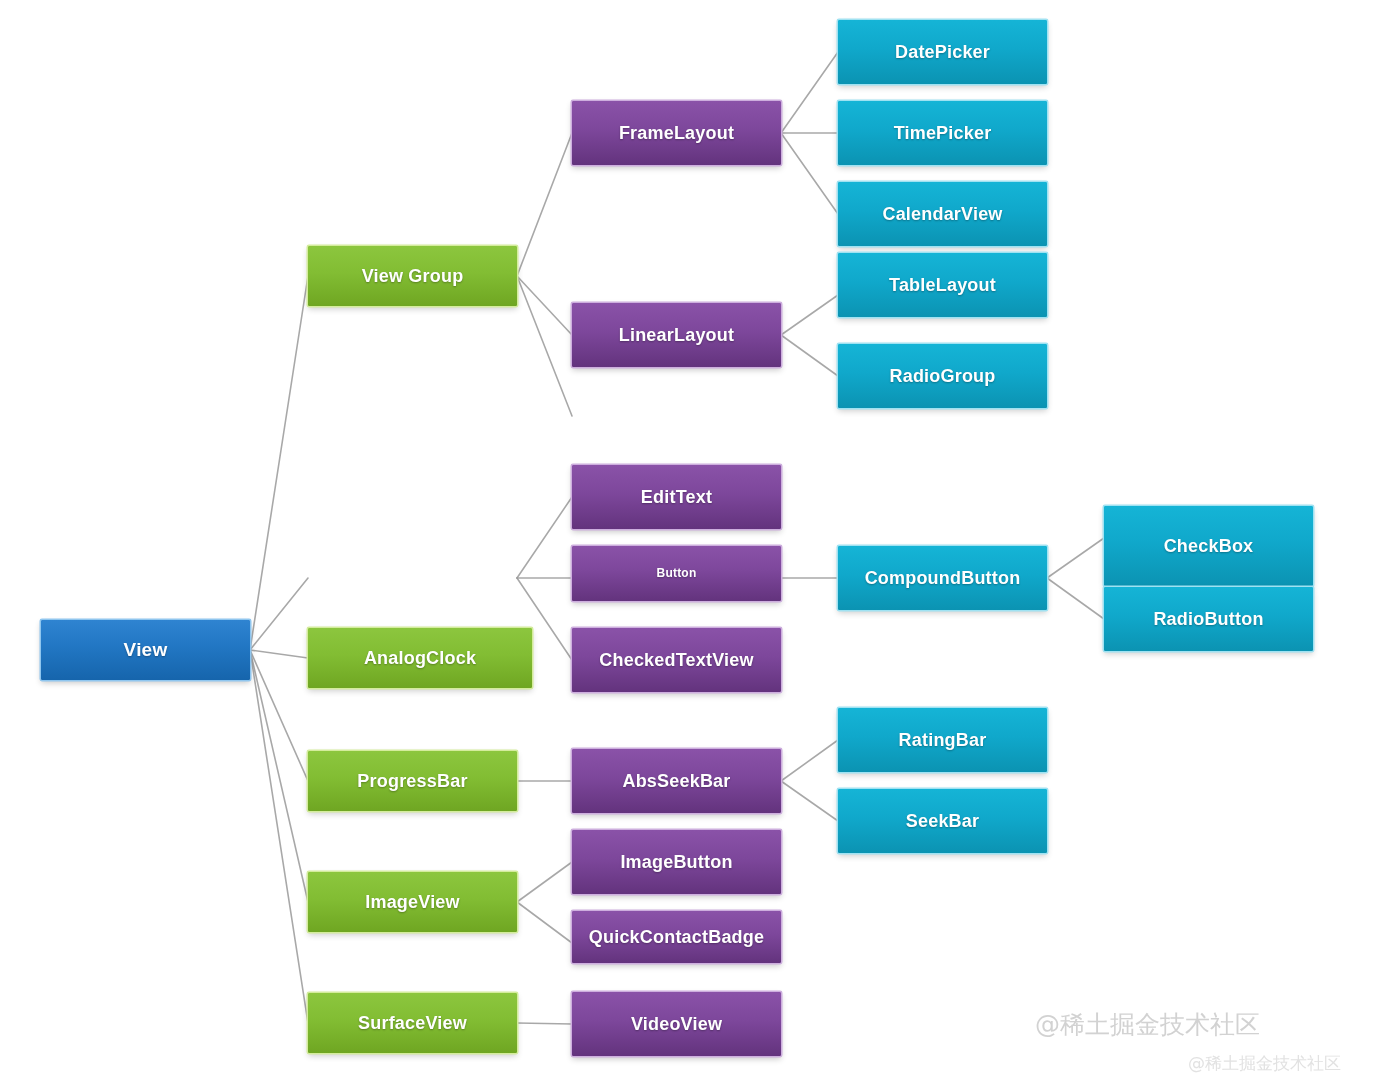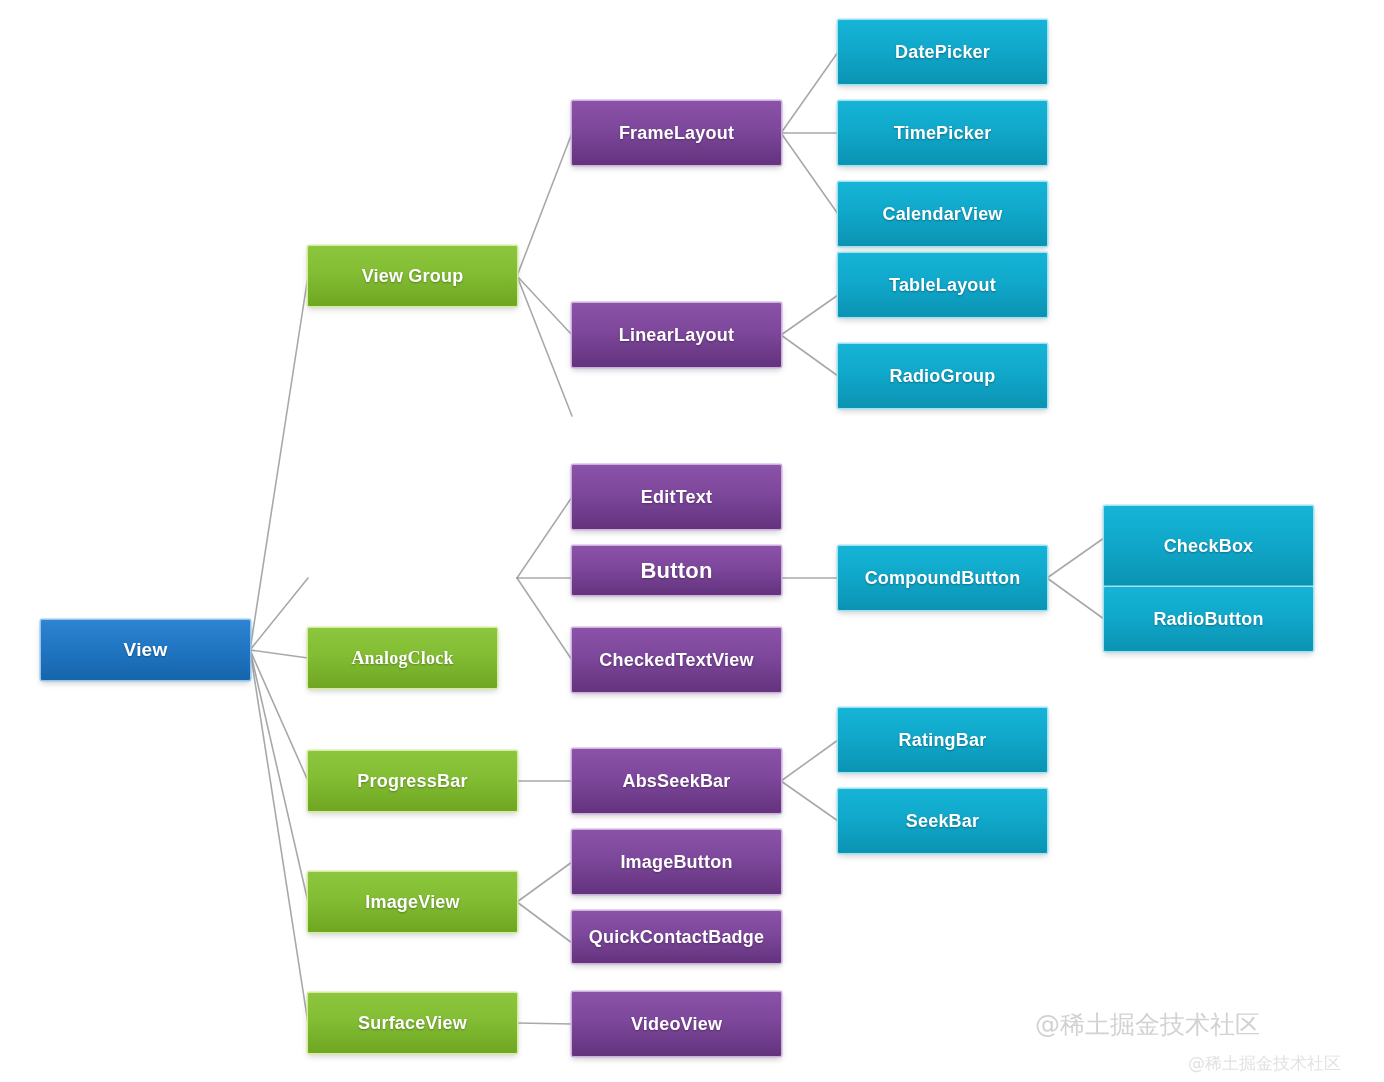--- a/index.html
+++ b/index.html
@@ -120,21 +120,21 @@
       <line x1="1047" y1="578" x2="1104" y2="619" stroke="#9a9a9a" stroke-width="1.6" stroke-linecap="round" opacity="0.85"></line>
     </svg>
 
   <div class="node n-blue" style="left: 41px; top: 620px; width: 209px; height: 60px; font-size: 19px;">
     <span class="node-label">View</span>
   </div>
 
   <div class="node n-green" style="left: 308px; top: 246px; width: 209px; height: 60px; font-size: 18px;">
     <span class="node-label">View Group</span>
   </div>
-  <div class="node n-green" style="left: 308px; top: 628px; width: 189px; height: 60px; font-size: 18px; font-family: Liberation Serif, serif;">
+  <div class="node n-green" style="left: 308px; top: 628px; width: 224px; height: 60px; font-size: 18px;">
     <span class="node-label">AnalogClock</span>
   </div>
   <div class="node n-green" style="left: 308px; top: 751px; width: 209px; height: 60px; font-size: 18px;">
     <span class="node-label">ProgressBar</span>
   </div>
   <div class="node n-green" style="left: 308px; top: 872px; width: 209px; height: 60px; font-size: 18px;">
     <span class="node-label">ImageView</span>
   </div>
   <div class="node n-green" style="left: 308px; top: 993px; width: 209px; height: 60px; font-size: 18px;">
     <span class="node-label">SurfaceView</span>
@@ -142,21 +142,21 @@
 
   <div class="node n-purple" style="left: 572px; top: 101px; width: 209px; height: 64px; font-size: 18px;">
     <span class="node-label">FrameLayout</span>
   </div>
   <div class="node n-purple" style="left: 572px; top: 303px; width: 209px; height: 64px; font-size: 18px;">
     <span class="node-label">LinearLayout</span>
   </div>
   <div class="node n-purple" style="left: 572px; top: 465px; width: 209px; height: 64px; font-size: 18px;">
     <span class="node-label">EditText</span>
   </div>
-  <div class="node n-purple" style="left: 572px; top: 546px; width: 209px; height: 49px; font-size: 22px;">
+  <div class="node n-purple" style="left: 572px; top: 546px; width: 209px; height: 55px; font-size: 12px;">
     <span class="node-label">Button</span>
   </div>
   <div class="node n-purple" style="left: 572px; top: 628px; width: 209px; height: 64px; font-size: 18px;">
     <span class="node-label">CheckedTextView</span>
   </div>
   <div class="node n-purple" style="left: 572px; top: 749px; width: 209px; height: 64px; font-size: 18px;">
     <span class="node-label">AbsSeekBar</span>
   </div>
   <div class="node n-purple" style="left: 572px; top: 830px; width: 209px; height: 64px; font-size: 18px;">
     <span class="node-label">ImageButton</span>

